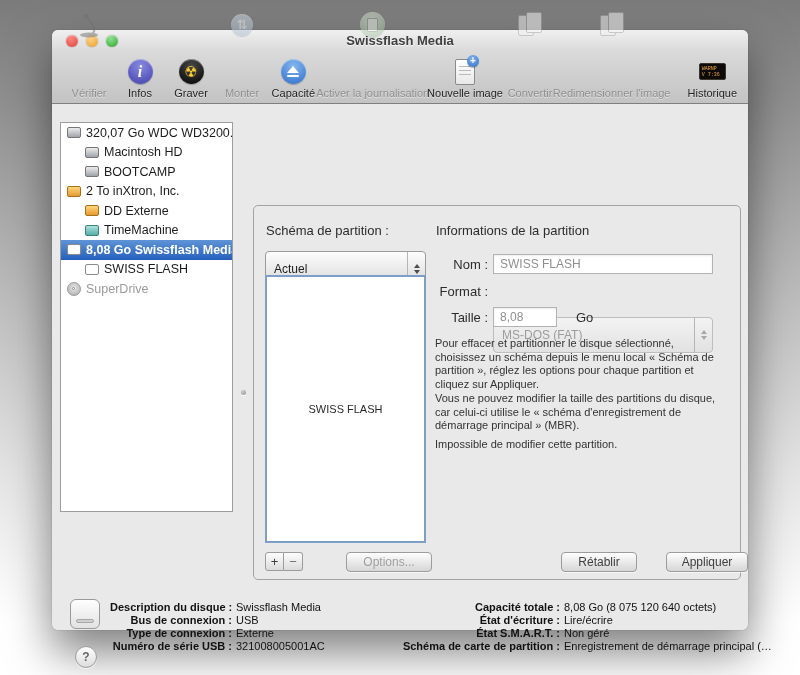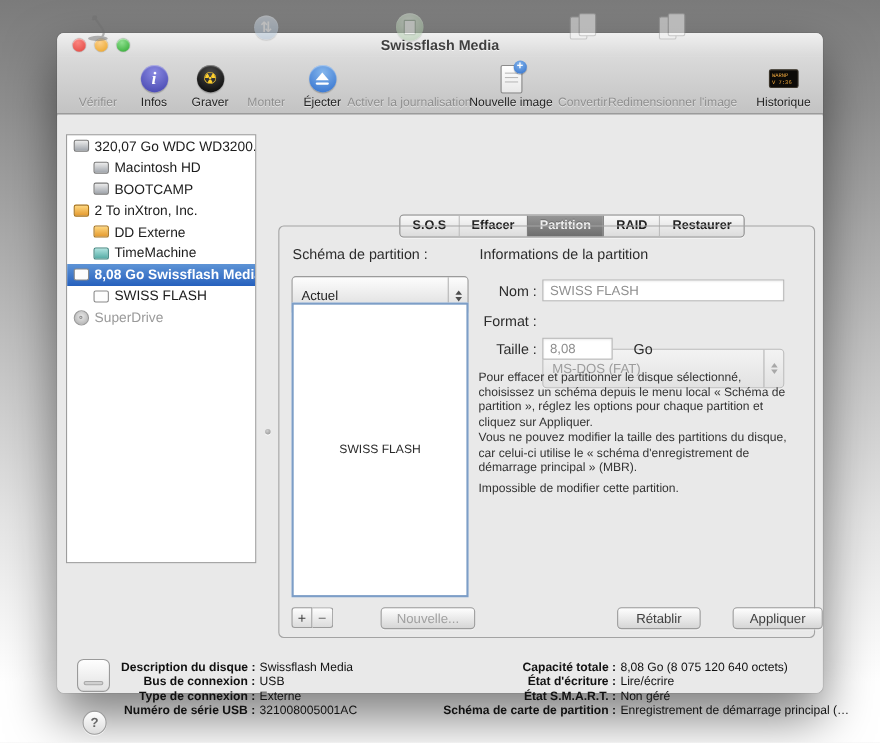--- a/index.html
+++ b/index.html
@@ -211,21 +211,21 @@
 
     <div class="titem">
       <div class="ticon">
           <div class="circle-ic ic-eject" style="display:flex;">
             <div>
               <div class="ej-tri"></div>
               <div class="ej-bar"></div>
             </div>
           </div>
         </div>
-      <div class="tlabel">Éjecter</div>
+      <div class="tlabel">Capacité</div>
     </div>
 
     <div class="titem disabled">
       <div class="ticon">
           <div class="circle-ic ic-journal">
             <div class="pg"></div>
           </div>
         </div>
       <div class="tlabel">Activer la journalisation</div>
     </div>
@@ -311,27 +311,20 @@
         <span>SWISS FLASH</span>
       </div>
       <div class="srow ind0 dis">
         <div class="sicon dr-disc"></div>
         <span>SuperDrive</span>
       </div>
     </div>
 
     <div class="splitdot"></div>
 
-    <div class="tabbar">
-      <div class="tab">S.O.S</div>
-      <div class="tab">Effacer</div>
-      <div class="tab sel">Partition</div>
-      <div class="tab">RAID</div>
-      <div class="tab">Restaurer</div>
-    </div>
 
     <div class="panel">
       <div class="p-abs heading" style="left:12px;top:17px;">Schéma de partition :</div>
 
       <div class="p-abs popup" style="left:11px;top:45px;width:161px;">
         <span>Actuel</span>
         <div class="stepper">
             <div class="arr-up"></div>
             <div class="arr-dn"></div>
           </div>
@@ -339,21 +332,21 @@
 
       <div class="p-abs pmap" style="left:11px;top:69px;width:161px;height:268px;">
         <span>SWISS FLASH</span>
       </div>
 
       <div class="p-abs" style="left:11px;top:346px;display:flex;">
         <div class="sqbtn first">+</div>
         <div class="sqbtn second">−</div>
       </div>
 
-      <div class="p-abs btn disabled" style="left:92px;top:346px;width:86px;">Nouvelle...</div>
+      <div class="p-abs btn disabled" style="left:92px;top:346px;width:86px;">Options...</div>
       <div class="p-abs btn" style="left:307px;top:346px;width:76px;">Rétablir</div>
       <div class="p-abs btn" style="left:412px;top:346px;width:82px;">Appliquer</div>
 
       <div class="p-abs heading" style="left:182px;top:17px;">Informations de la partition</div>
 
       <div class="p-abs flabel13" style="left:150px;top:51px;width:84px;">Nom :</div>
       <input class="p-abs tfield" style="left: 239px; top: 48px; width: 220px;" value="SWISS FLASH">
 
       <div class="p-abs flabel13" style="left:150px;top:78px;width:84px;">Format :</div>
       <div class="p-abs popup disabled" style="left:239px;top:75px;width:220px;">

